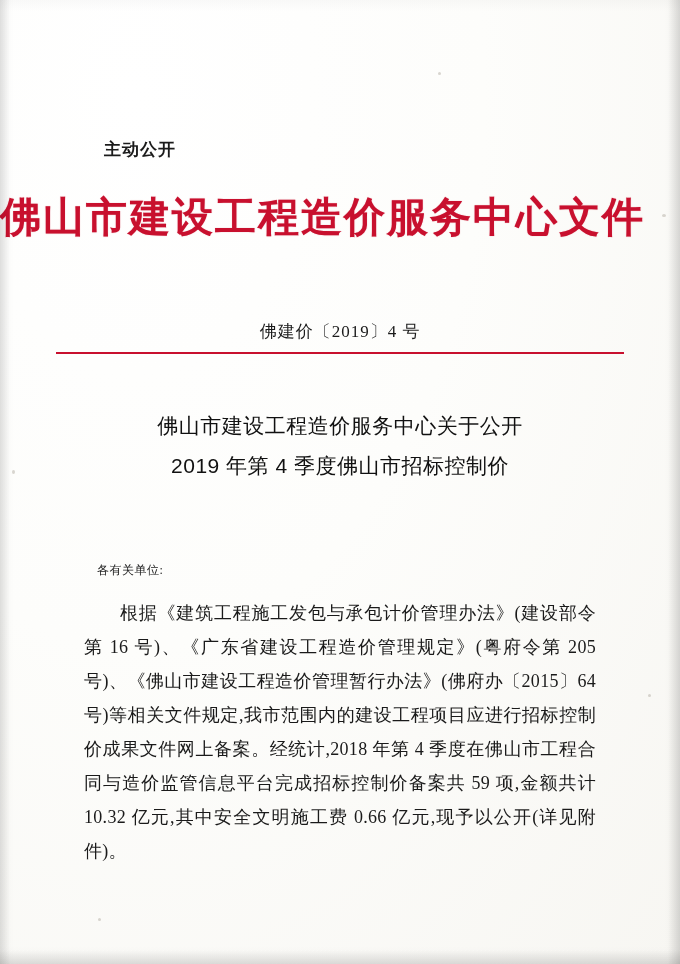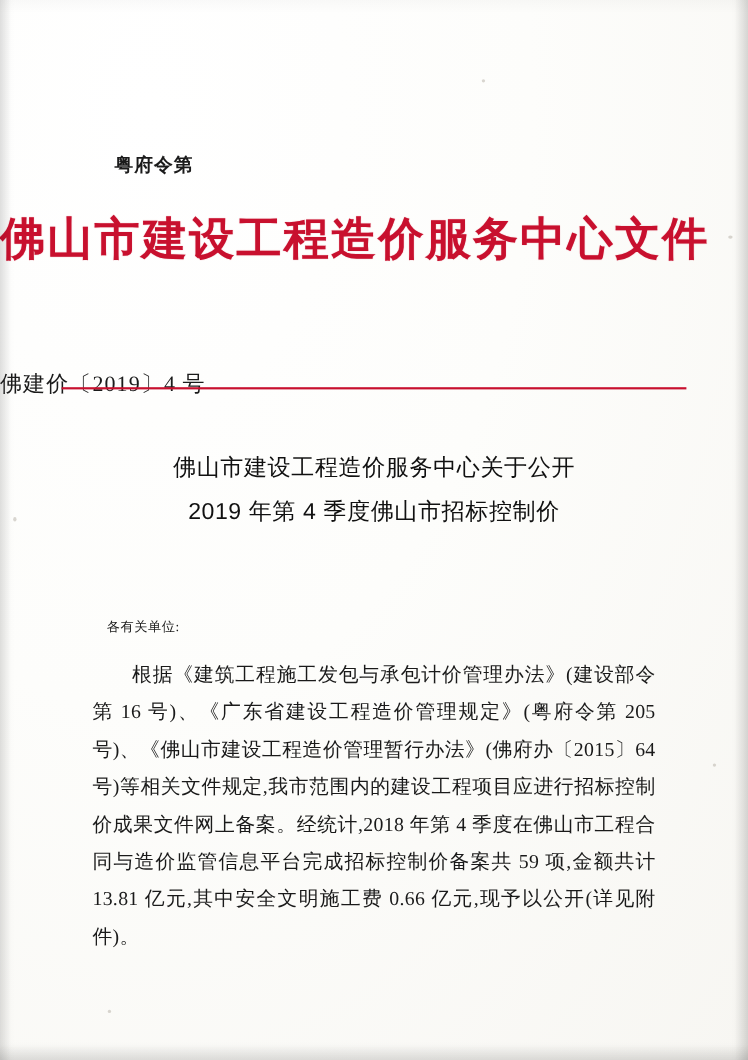--- a/index.html
+++ b/index.html
@@ -69,23 +69,23 @@
     letter-spacing: 2px;
     color: #c8102e;
     text-shadow: 0 0 1px rgba(200,16,46,.45);
     white-space: nowrap;
   }
 
   .doc-number {
     position: absolute;
     left: 0;
     right: 0;
-    top: 335px;
-    text-align: left;
-    font-size: 20px;
+    top: 320px;
+    text-align: center;
+    font-size: 17px;
     letter-spacing: 1px;
     color: #1b1b1b;
   }
 
   .red-rule {
     position: absolute;
     left: 56px;
     width: 568px;
     top: 352px;
     height: 2px;
@@ -167,37 +167,37 @@
   <div class="paper-noise"></div>
 
   <div class="speck" style="left:438px;top:72px;width:3px;height:3px;"></div>
   <div class="speck" style="left:662px;top:214px;width:4px;height:3px;"></div>
   <div class="speck" style="left:12px;top:470px;width:3px;height:4px;"></div>
   <div class="speck" style="left:648px;top:694px;width:3px;height:3px;"></div>
   <div class="speck" style="left:98px;top:918px;width:3px;height:3px;"></div>
 
   <div class="content">
 
-    <div class="doc-mode">粤府令第</div>
+    <div class="doc-mode">主动公开</div>
 
     <div class="masthead">佛山市建设工程造价服务中心文件</div>
 
     <div class="doc-number">佛建价〔2019〕4 号</div>
 
     <div class="red-rule"></div>
 
     <div class="title-block">
       <div>佛山市建设工程造价服务中心关于公开</div>
       <div>2019 年第 4 季度佛山市招标控制价</div>
     </div>
 
     <div class="salutation">各有关单位:</div>
 
     <div class="body-text">
-      <p>根据《建筑工程施工发包与承包计价管理办法》(建设部令第 16 号)、《广东省建设工程造价管理规定》(粤府令第 205 号)、《佛山市建设工程造价管理暂行办法》(佛府办〔2015〕64 号)等相关文件规定,我市范围内的建设工程项目应进行招标控制价成果文件网上备案。经统计,2018 年第 4 季度在佛山市工程合同与造价监管信息平台完成招标控制价备案共 59 项,金额共计 13.81 亿元,其中安全文明施工费 0.66 亿元,现予以公开(详见附件)。</p>
+      <p>根据《建筑工程施工发包与承包计价管理办法》(建设部令第 16 号)、《广东省建设工程造价管理规定》(粤府令第 205 号)、《佛山市建设工程造价管理暂行办法》(佛府办〔2015〕64 号)等相关文件规定,我市范围内的建设工程项目应进行招标控制价成果文件网上备案。经统计,2018 年第 4 季度在佛山市工程合同与造价监管信息平台完成招标控制价备案共 59 项,金额共计 10.32 亿元,其中安全文明施工费 0.66 亿元,现予以公开(详见附件)。</p>
     </div>
 
 
   </div>
 
   <div class="edge-shadow-left"></div>
   <div class="edge-shadow-right"></div>
   <div class="edge-shadow-bottom"></div>
 </div>
 

